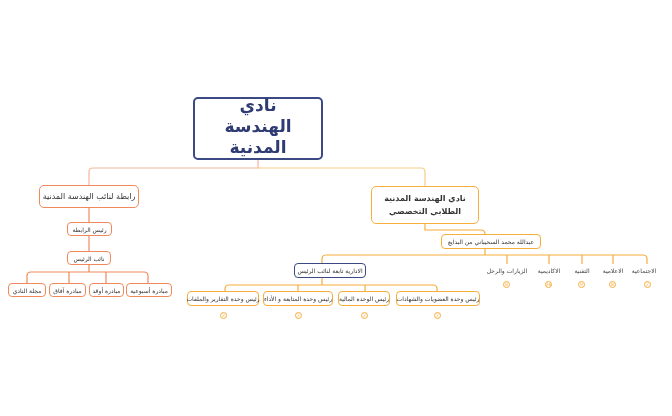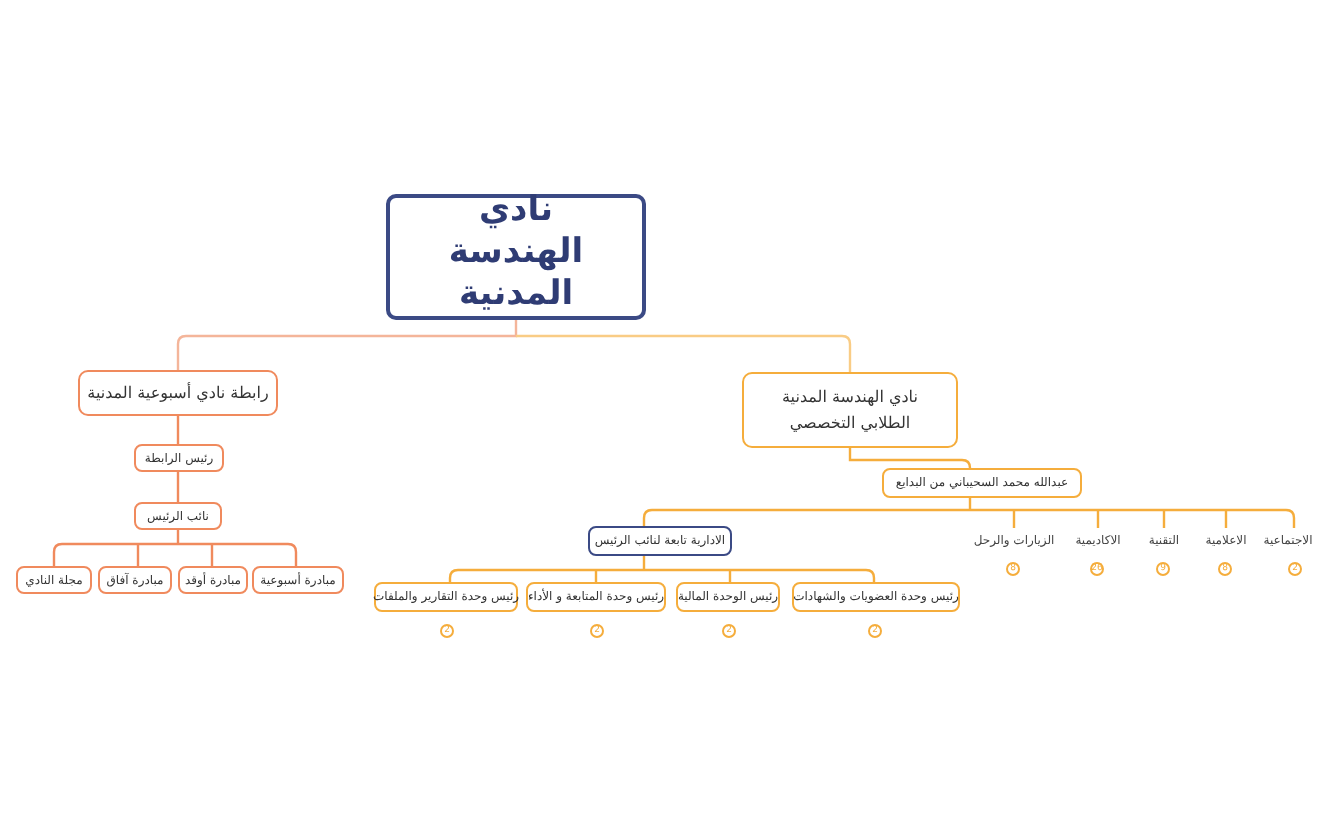--- a/index.html
+++ b/index.html
@@ -8,21 +8,21 @@
   svg.links { position:absolute; left:0; top:0; width:672px; height:416px; }
   .node { position:absolute; box-sizing:border-box; background:#fff; direction:rtl;
           display:flex; align-items:center; justify-content:center; text-align:center;
           white-space:nowrap; color:#333; }
   .central { left:193px; top:97px; width:130px; height:63px; border:2px solid #3b4a85;
              border-radius:5px; font-size:17px; font-weight:bold; color:#2f3c74;
              white-space:normal; line-height:21px; padding:0 14px;align-items:flex-end; }
   .l1-left { left:39px; top:185px; width:100px; height:23px; border:1.5px solid #f08a5d;
              border-radius:5px; font-size:8px; }
   .l1-right { left:371px; top:186px; width:108px; height:38px; border:1.5px solid #f5ad3c;
-              border-radius:5px; font-size:8px; white-space:normal; line-height:13px; padding:0 8px; }
+              border-radius:5px; font-size:8px; white-space:normal; line-height:13px; padding:0 8px;font-weight:bold; }
   .coral { border:1.2px solid #f08a5d; border-radius:4px; font-size:6px; height:14px; padding:0 4px; }
   .amber { border:1.2px solid #f5ad3c; border-radius:4px; font-size:6px; height:15px; padding:0 5px; }
   .navy  { border:1.5px solid #3b4a85; border-radius:4px; font-size:6px; height:15px; padding:0 5px; }
   .plain { font-size:6px; color:#444; height:10px; }
   .counter { position:absolute; width:7px; height:7px; border:1px solid #f5ad3c; border-radius:50%;
              font-size:4.5px; color:#f5ad3c; display:flex; align-items:center; justify-content:center;
              background:#fff; box-sizing:border-box; }
 </style>
 </head>
 <body>
@@ -41,21 +41,21 @@
     <path d="M485 249 V255 M322 264 V259 Q322 255 326 255 H643 Q647 255 647 259 V264 M507 255 V264 M549 255 V264 M582 255 V264 M613 255 V264" stroke="#f5ad3c"></path>
     <path d="M322 278 V285 M225 292 V289 Q225 285 229 285 H433 Q437 285 437 289 V292 M298 285 V292 M365 285 V292" stroke="#f5ad3c"></path>
   </g>
 </svg>
 
 <div class="node central">
   <span>نادي الهندسة المدنية</span>
 </div>
 
 <div class="node l1-left">
-  <span>رابطة نادي أسبوعية المدنية</span>
+  <span>رابطة لنائب الهندسة المدنية</span>
 </div>
 <div class="node coral" style="left:67px;top:222px;width:45px;">
   <span>رئيس الرابطة</span>
 </div>
 <div class="node coral" style="left:67px;top:251px;width:44px;">
   <span>نائب الرئيس</span>
 </div>
 <div class="node coral" style="left:126px;top:283px;width:46px;">
   <span>مبادرة أسبوعية</span>
 </div>

